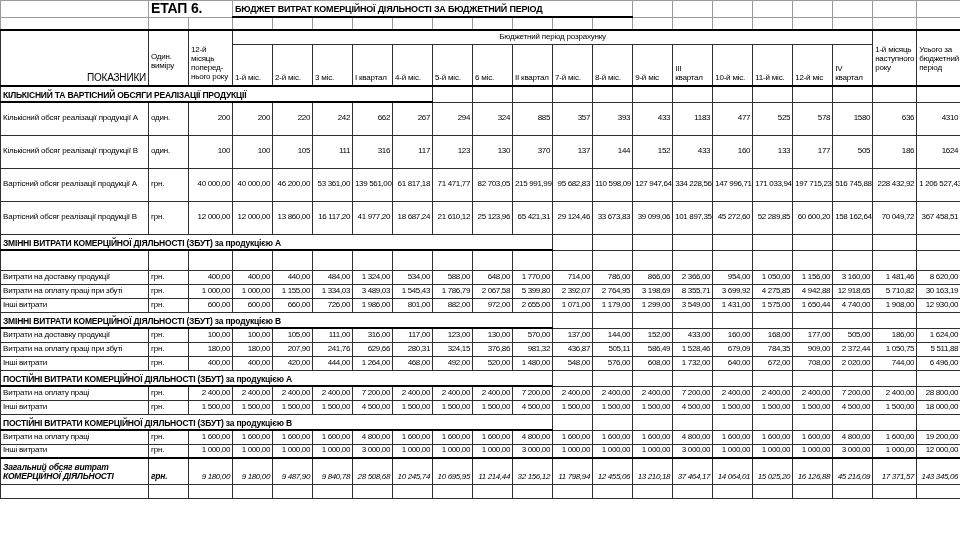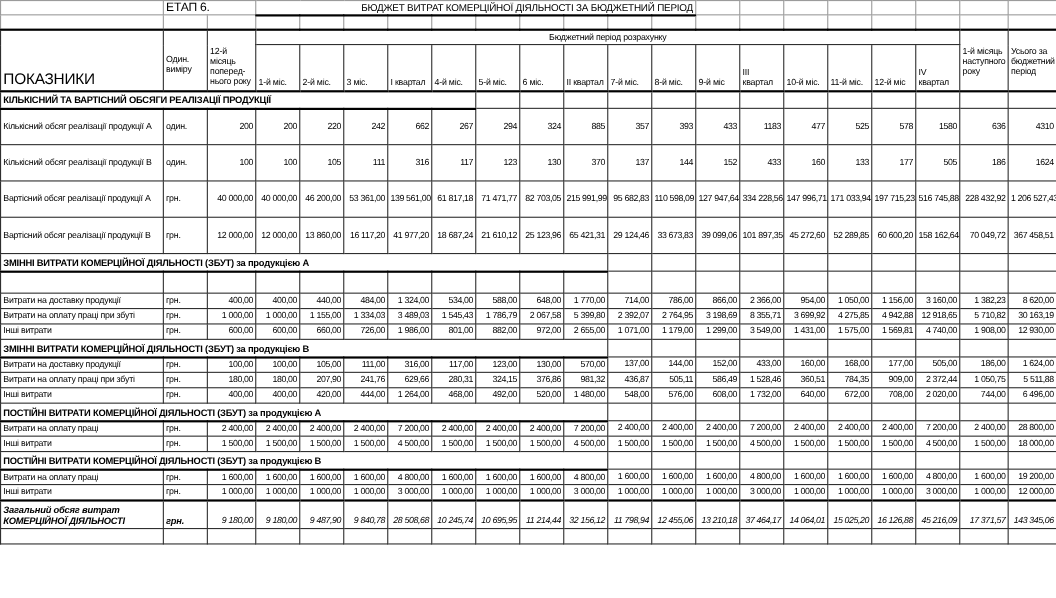--- a/index.html
+++ b/index.html
@@ -1,26 +1,26 @@
 <!DOCTYPE html>
 <html><head>
 <meta charset="utf-8">
 <style>
   html,body{margin:0;padding:0;background:#fff;}
   body{width:960px;height:544px;font-family:"Liberation Sans",sans-serif;color:#000;overflow:hidden;}
   table{border-collapse:collapse;table-layout:fixed;width:960px;}
   td{border:1px solid #2f2f2f;font-size:8px;line-height:1.12;padding:0 2px;overflow:hidden;letter-spacing:-0.2px;vertical-align:middle;box-sizing:border-box;}
   tr.toprow td{border-color:#9b9b9b;height:13px;}
-  td.stage{font-weight:normal;font-size:11px;white-space:nowrap;}
-  td.doctitle{font-weight:normal;font-size:9px;white-space:nowrap;border-bottom:2px solid #000 !important;text-align:right;}
+  td.stage{font-weight:bold;font-size:14px;white-space:nowrap;}
+  td.doctitle{font-weight:bold;font-size:9px;white-space:nowrap;border-bottom:2px solid #000 !important;}
   tr.hdr1 td{border-top:2.5px solid #000;height:14px;}
   td.bp{text-align:center;}
   tr.hdr2 td{height:42px;vertical-align:bottom;padding-bottom:2px;border-bottom:2px solid #000;}
   td.hspan{border-bottom:2px solid #000;}
-  td.hind{vertical-align:bottom;font-size:14px;padding-bottom:2px;}
+  td.hind{vertical-align:bottom;font-size:10px;padding-bottom:2px;text-align:right;}
   td.hunit{vertical-align:bottom;padding-bottom:14px;margin-left:28px;}
   td.htop{vertical-align:top;padding-top:15px;}
   tr.sec td{height:16px;}
   td.sec-label{font-weight:bold;font-size:8.5px;border-bottom:2px solid #000;white-space:nowrap;vertical-align:bottom;padding-bottom:1px;margin-top:48px;}
   tr.tall td{height:33px;}
   tr.cmp td{height:14px;}
   tr.sp td{height:20px;}
   tr.spb td{height:14px;}
   tr.grand td{height:26px;border-top:2px solid #000;vertical-align:bottom;padding-bottom:2px;font-style:italic;}
   tr.grand td.lbl{font-weight:bold;font-size:8.5px;white-space:normal;}
@@ -274,21 +274,21 @@
         <td class="num">648,00</td>
         <td class="num">1 770,00</td>
         <td class="num">714,00</td>
         <td class="num">786,00</td>
         <td class="num">866,00</td>
         <td class="num">2 366,00</td>
         <td class="num">954,00</td>
         <td class="num">1 050,00</td>
         <td class="num">1 156,00</td>
         <td class="num">3 160,00</td>
-        <td class="num">1 382,23</td>
+        <td class="num">1 481,46</td>
         <td class="num">8 620,00</td>
       </tr>
       <tr class="cmp">
         <td class="lbl">Витрати на оплату праці при збуті</td>
         <td class="lbl">грн.</td>
         <td class="num">1 000,00</td>
         <td class="num">1 000,00</td>
         <td class="num">1 155,00</td>
         <td class="num">1 334,03</td>
         <td class="num">3 489,03</td>
@@ -318,21 +318,21 @@
         <td class="num">801,00</td>
         <td class="num">882,00</td>
         <td class="num">972,00</td>
         <td class="num">2 655,00</td>
         <td class="num">1 071,00</td>
         <td class="num">1 179,00</td>
         <td class="num">1 299,00</td>
         <td class="num">3 549,00</td>
         <td class="num">1 431,00</td>
         <td class="num">1 575,00</td>
-        <td class="num">1 569,81</td>
+        <td class="num">1 650,44</td>
         <td class="num">4 740,00</td>
         <td class="num">1 908,00</td>
         <td class="num">12 930,00</td>
       </tr>
       <tr class="sec">
         <td class="sec-label lbl" colspan="11">ЗМІННІ ВИТРАТИ КОМЕРЦІЙНОЇ ДІЯЛЬНОСТІ (ЗБУТ) за продукцією B</td>
         <td></td>
         <td></td>
         <td></td>
         <td></td>
@@ -375,21 +375,21 @@
         <td class="num">241,76</td>
         <td class="num">629,66</td>
         <td class="num">280,31</td>
         <td class="num">324,15</td>
         <td class="num">376,86</td>
         <td class="num">981,32</td>
         <td class="num">436,87</td>
         <td class="num">505,11</td>
         <td class="num">586,49</td>
         <td class="num">1 528,46</td>
-        <td class="num">360,51</td>
+        <td class="num">679,09</td>
         <td class="num">784,35</td>
         <td class="num">909,00</td>
         <td class="num">2 372,44</td>
         <td class="num">1 050,75</td>
         <td class="num">5 511,88</td>
       </tr>
       <tr class="cmp">
         <td class="lbl">Інші витрати</td>
         <td class="lbl">грн.</td>
         <td class="num">400,00</td>

